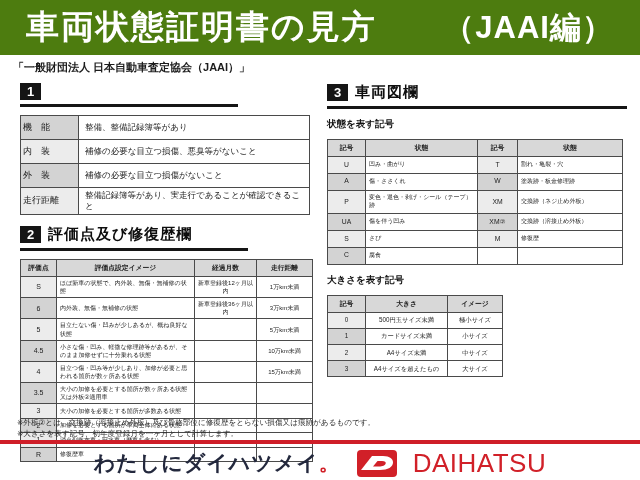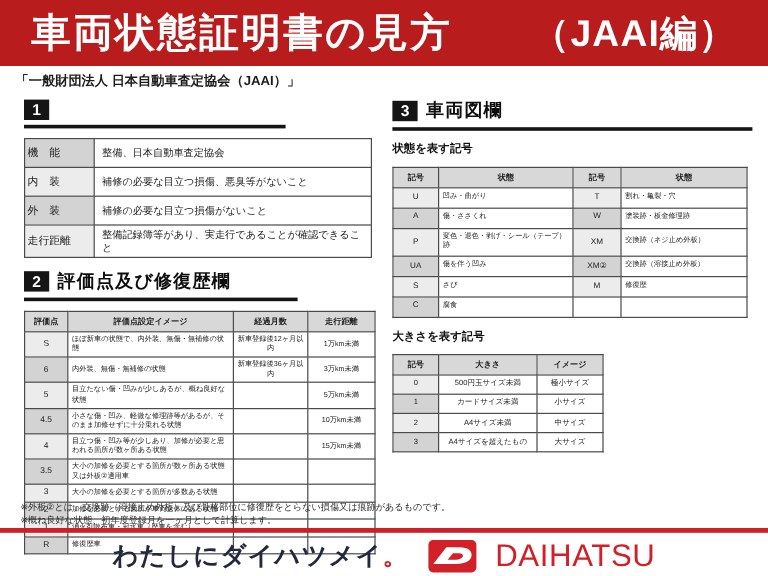--- a/index.html
+++ b/index.html
@@ -2,21 +2,21 @@
 <html><head>
 <meta charset="utf-8">
 <style>
   html,body{margin:0;padding:0;}
   body{
     width:640px;height:480px;position:relative;overflow:hidden;background:#fff;
     font-family:"Liberation Sans","DejaVu Sans",sans-serif;color:#222;
   }
   
   .banner{
-    position:absolute;top:0;left:0;width:640px;height:55px;background:#b91c1c;
+    position:absolute;top:0;left:0;width:640px;height:55px;background:#4d7c0f;
     color:#fff;display:flex;align-items:center;justify-content:space-between;
     padding:0 26px;box-sizing:border-box;font-weight:bold;
   }
   .banner .ttl{font-size:33px;letter-spacing:2px;}
   .banner .ed{font-size:31px;letter-spacing:1px;}
   .org{position:absolute;top:60px;left:13px;font-size:11px;font-weight:bold;color:#1c1c1c;}
   
   .col-left{position:absolute;top:83px;left:20px;width:298px;}
   .col-right{position:absolute;top:83px;left:327px;width:303px;}
   
@@ -88,21 +88,21 @@
       <span class="sec-num">1</span>
     </div>
     <table class="t t1">
       <colgroup>
         <col style="width:58px">
         <col>
       </colgroup>
       <tbody>
           <tr>
             <td>機　能</td>
-            <td>整備、日本自動車査定協会</td>
+            <td>整備、整備記録簿等があり</td>
           </tr>
           <tr>
             <td>内　装</td>
             <td>補修の必要な目立つ損傷、悪臭等がないこと</td>
           </tr>
           <tr>
             <td>外　装</td>
             <td>補修の必要な目立つ損傷がないこと</td>
           </tr>
           <tr>
@@ -295,21 +295,21 @@
             <td>A4サイズを超えたもの</td>
             <td>大サイズ</td>
           </tr>
         </tbody>
     </table>
 
   </div>
 
   <div class="notes">
     <div>※外板②とは、交換跡（溶接止め外板）及び骨格部位に修復歴をとらない損傷又は痕跡があるものです。</div>
-    <div>※概ね良好な状態、初年度登録月を一ヶ月として計算します。</div>
+    <div>※大きさを表す記号、初年度登録月を一ヶ月として計算します。</div>
   </div>
 
   <div class="redline"></div>
 
   <div class="footer">
     <span class="tagline"><span>わたしにダイハツメイ</span><span class="period">。</span></span>
     <span class="dmark">
       <svg width="34" height="18" viewBox="0 0 34 18">
         <path d="M1 16 L12 2 L23 2 C30 2 33 5 33 8.5 C33 13 28 16 20 16 Z" fill="#ffffff"></path>
         <path d="M13 12.5 L17.5 7 L22 7 C25 7 26 8.2 25.7 9.5 C25.3 11.2 22.5 12.5 19 12.5 Z" fill="#d12028"></path>

